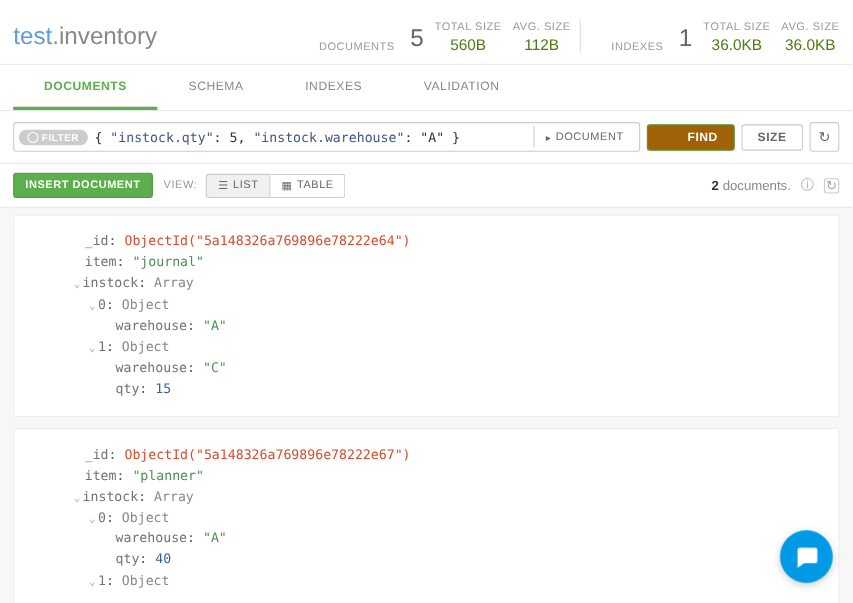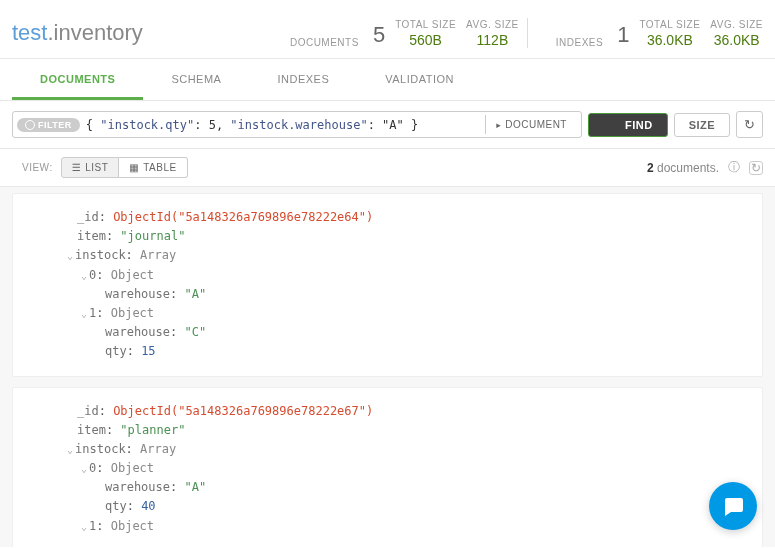--- a/index.html
+++ b/index.html
@@ -28,21 +28,21 @@
 .filter-badge { background: #ccc; color: #fff; font-size: 9px; font-weight: 700; letter-spacing: 0.5px; padding: 2px 8px; border-radius: 10px; display: flex; align-items: center; gap: 3px; }
 .filter-badge::before { content: ""; width: 8px; height: 8px; border: 1.5px solid #fff; border-radius: 50%; display: inline-block; }
 .filter-code { font-family: Menlo, Consolas, monospace; font-size: 12px; margin-left: 6px; flex: 1; }
 .filter-code .brace { color: #333; }
 .filter-code .key { color: #458; }
 .filter-code .num { color: #333; }
 .filter-code .str { color: #333; }
 .options-btn { border: none; border-left: 1px solid #ccc; background: #fff; padding: 4px 10px; font-size: 10px; letter-spacing: 0.5px; color: #666; cursor: pointer; display: flex; align-items: center; gap: 4px; }
 .options-btn::before { content: "▸"; font-size: 9px; }
 .btn { border: 1px solid #ccc; border-radius: 3px; padding: 5px 14px; font-size: 11px; font-weight: 600; letter-spacing: 0.5px; cursor: pointer; background: #fff; color: #666; }
-.btn.primary { background: #404040; border-color: #4a9a3a; color: #fff; padding-left: 36px; }
+.btn.primary { background: #a16207; border-color: #4a9a3a; color: #fff; padding-left: 36px; }
 .icon-btn { border: 1px solid #ccc; border-radius: 3px; padding: 5px 7px; background: #fff; cursor: pointer; color: #666; font-size: 13px; }
 
 .toolbar { display: flex; align-items: center; padding: 8px 12px; border-bottom: 1px solid #e8e8e8; }
 .insert-btn { background: #5caf4c; border: 1px solid #4a9a3a; color: #fff; font-size: 10px; font-weight: 600; letter-spacing: 0.5px; padding: 5px 10px; border-radius: 3px; cursor: pointer; }
 .view-label { font-size: 10px; color: #999; letter-spacing: 0.5px; margin: 0 8px 0 10px; }
 .view-toggle { display: flex; }
 .view-btn { border: 1px solid #ccc; padding: 4px 10px; font-size: 10px; letter-spacing: 0.5px; color: #666; background: #fff; cursor: pointer; display: flex; align-items: center; gap: 4px; }
 .view-btn:first-child { border-radius: 3px 0 0 3px; }
 .view-btn:last-child { border-radius: 0 3px 3px 0; border-left: none; }
 .view-btn.active { background: #f0f0f0; }
@@ -116,20 +116,21 @@
       <span class="brace">{ </span><span class="key">"instock.qty"</span><span class="brace">: </span><span class="num">5</span><span class="brace">, </span><span class="key">"instock.warehouse"</span><span class="brace">: </span><span class="str">"A"</span><span class="brace"> }</span>
     </span>
     <button class="options-btn">DOCUMENT</button>
   </div>
   <button class="btn primary">FIND</button>
   <button class="btn">SIZE</button>
   <button class="icon-btn">↻</button>
 </div>
 
 <div class="toolbar">
+  <button class="insert-btn">INSERT DOCUMENT</button>
   <span class="view-label">VIEW:</span>
   <div class="view-toggle">
     <button class="view-btn active">
         <span>☰</span> 
         <span>LIST</span>
       </button>
     <button class="view-btn">
         <span>▦</span> 
         <span>TABLE</span>
       </button>

